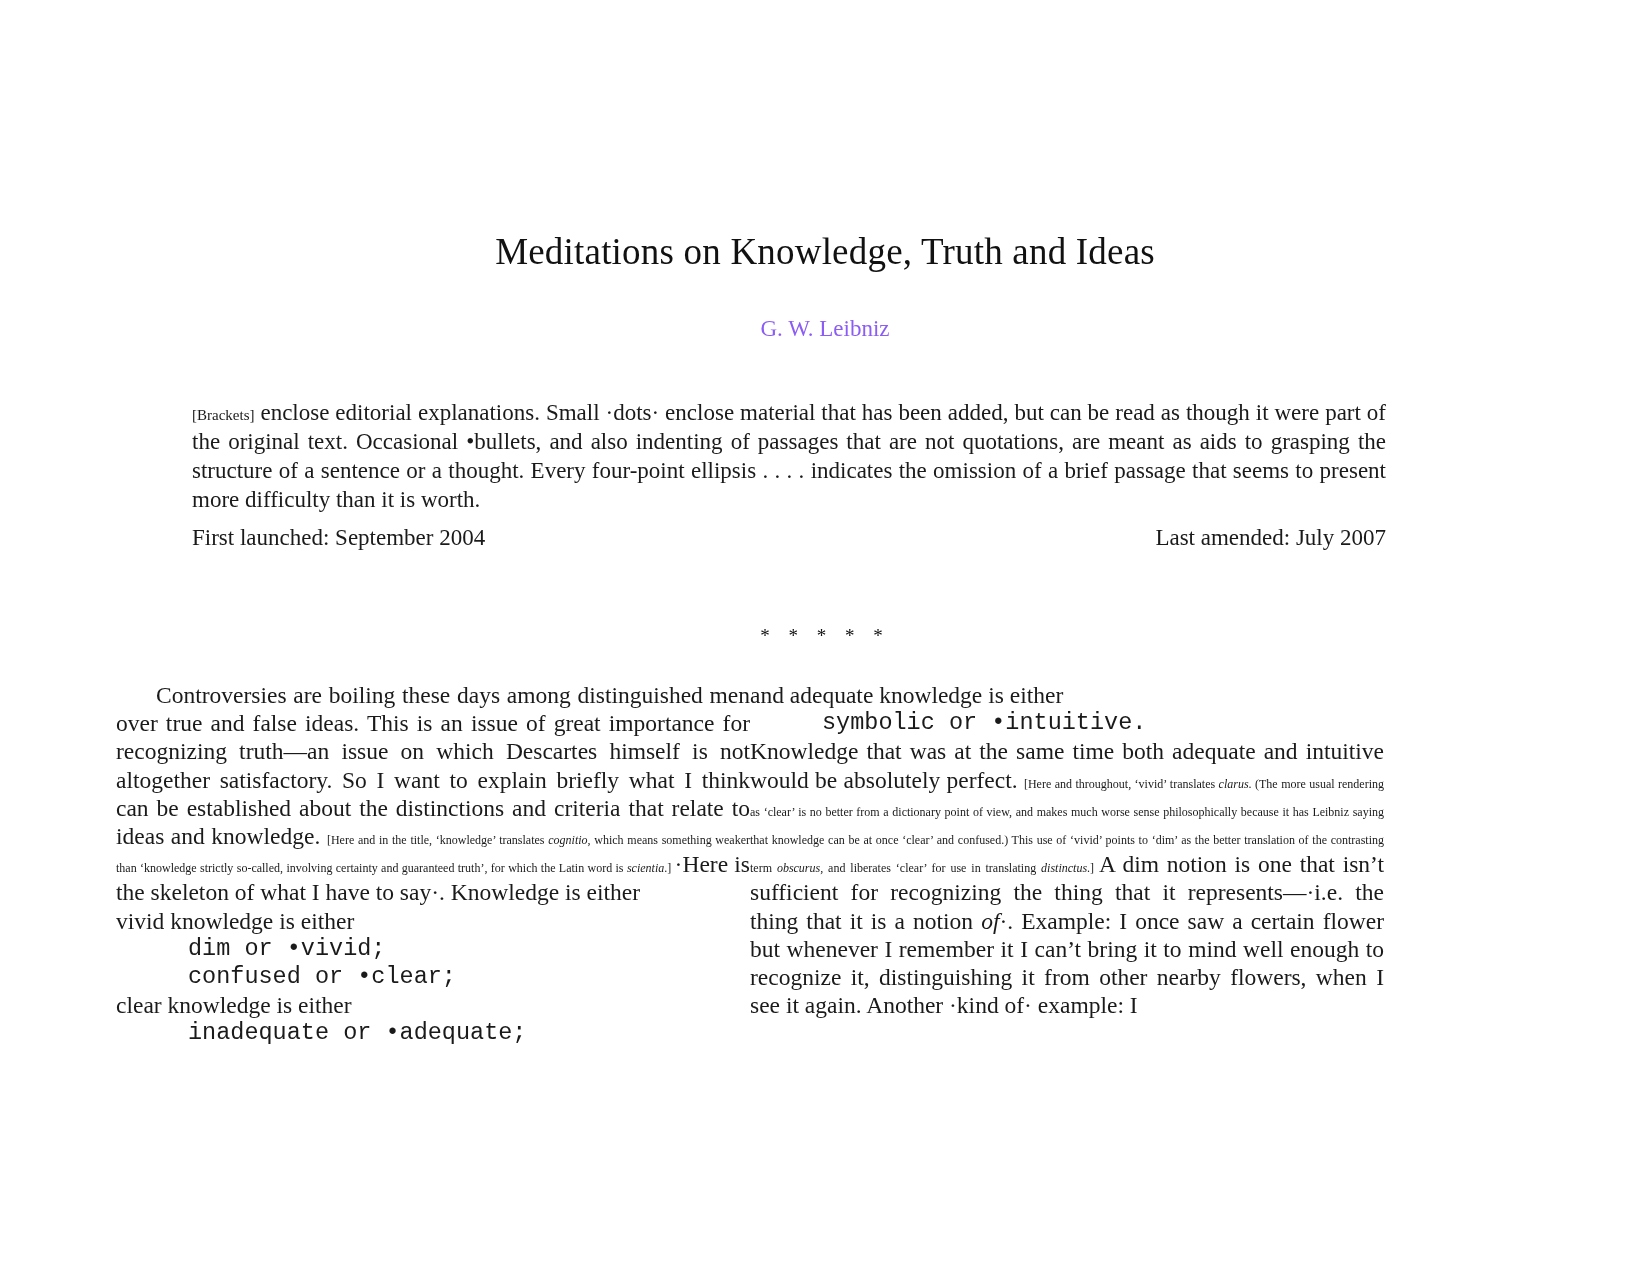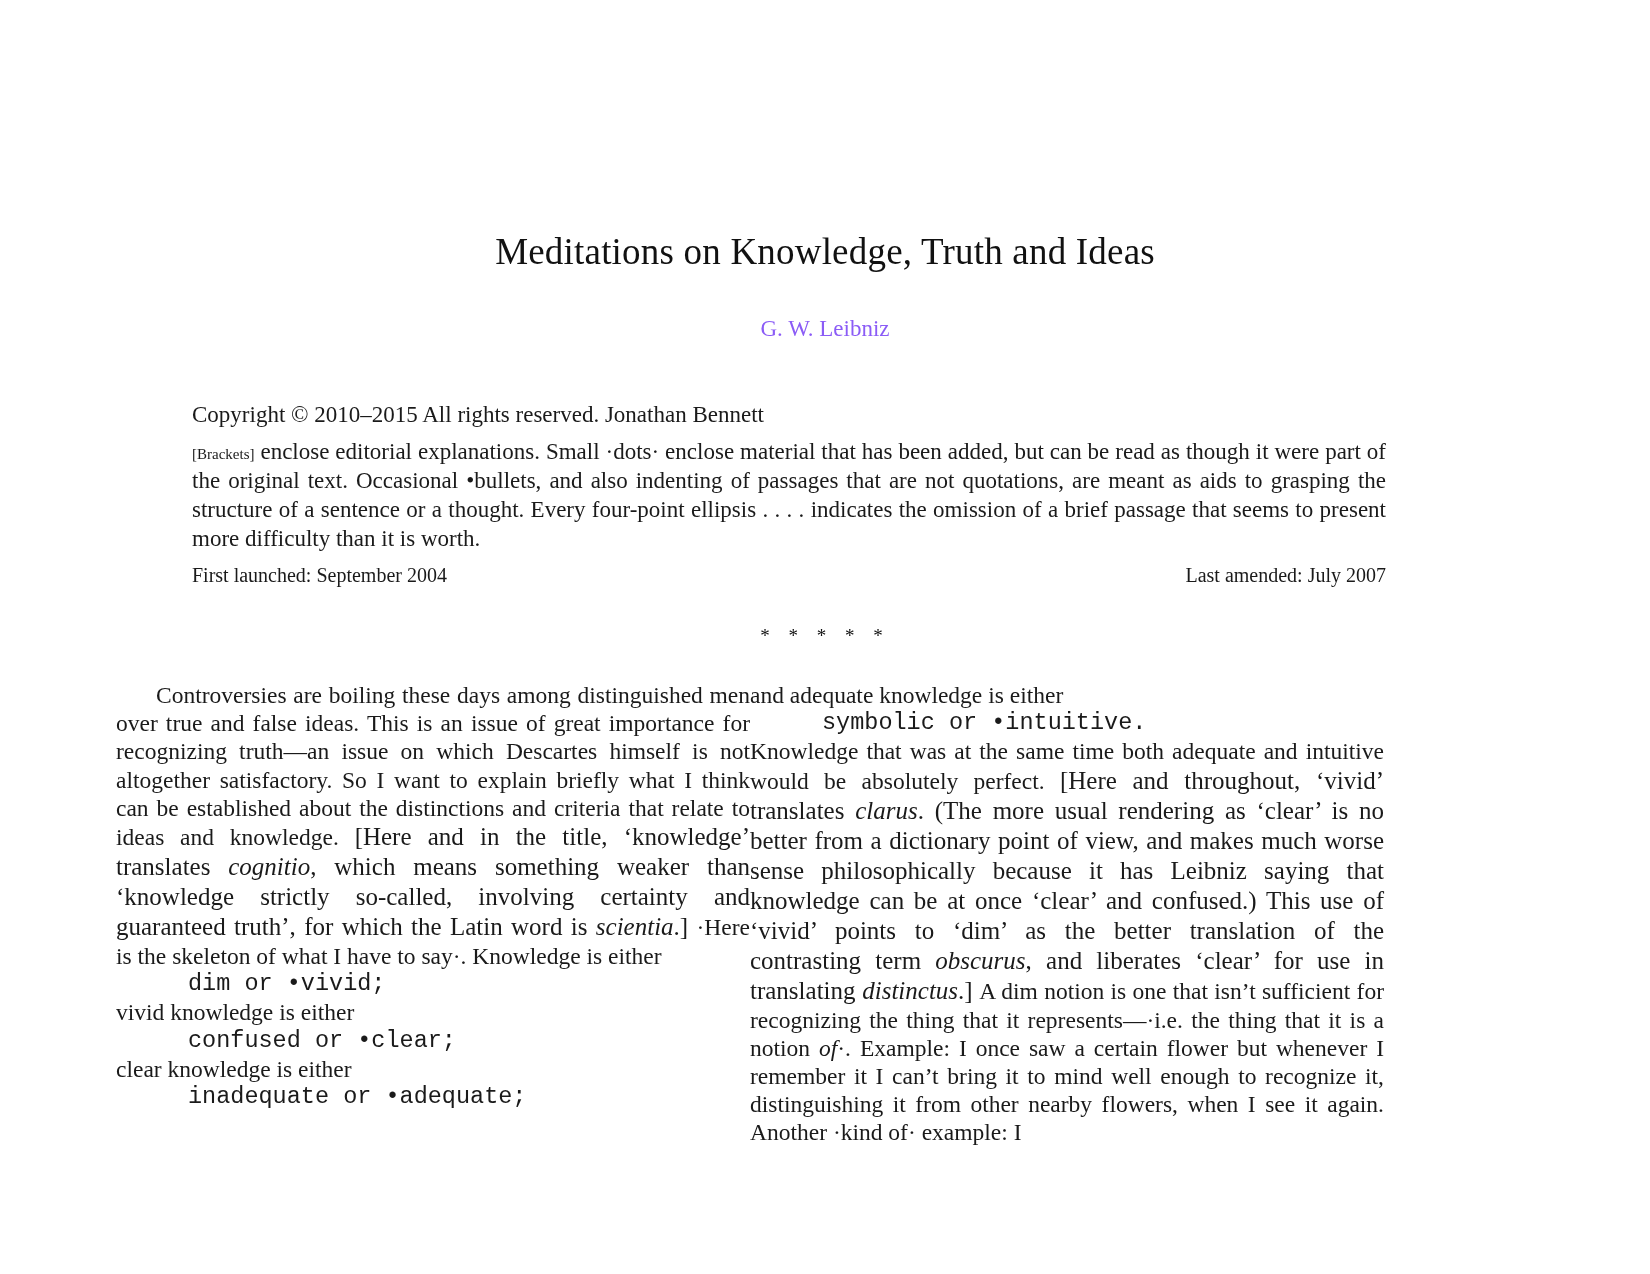--- a/index.html
+++ b/index.html
@@ -67,21 +67,21 @@
     text-justify: inter-word;
     margin-bottom: 10px;
   }
   .editorial-note .smallcapsword {
     font-size: 15px;
   }
   .dates-row {
     display: flex;
     justify-content: space-between;
     align-items: center;
-    font-size: 20px;
+    font-size: 23px;
     margin-top: 8px;
   }
 
   
   .divider {
     position: absolute;
     left: 0;
     top: 612px;
     width: 1650px;
     text-align: center;
@@ -106,21 +106,21 @@
     font-size: 23.5px;
     line-height: 1.20;
     text-align: justify;
     text-justify: inter-word;
     margin: 0;
   }
   .para.indent {
     text-indent: 40px;
   }
   .note {
-    font-size: 25px;
+    font-size: 12px;
     line-height: 1.20;
   }
   .note i { font-style: italic; }
   .para i { font-style: italic; }
 
   .skel {
     font-size: 23.5px;
     line-height: 1.20;
     margin: 0;
   }
@@ -131,37 +131,36 @@
 </style>
 </head>
 <body>
 
 <div class="page">
 
   <div class="title">Meditations on Knowledge, Truth and Ideas</div>
   <div class="author">G. W. Leibniz</div>
 
   <div class="front-matter">
-    <div class="copyright-line">Copyright © 2010–2015 All rights reserved. Jonathan Bennett</div>
     <div class="editorial-note"><span class="smallcapsword">[Brackets]</span><span> enclose editorial explanations. Small ·dots· enclose material that has been added, but can be read as though it were part of the original text. Occasional •bullets, and also indenting of passages that are not quotations, are meant as aids to grasping the structure of a sentence or a thought. Every four-point ellipsis . . . . indicates the omission of a brief passage that seems to present more difficulty than it is worth.</span></div>
     <div class="dates-row">
       <div>First launched: September 2004</div>
       <div>Last amended: July 2007</div>
     </div>
   </div>
 
   <div class="divider">* * * * *</div>
 
   <div class="columns">
 
     <div class="col">
       <p class="para indent"><span>Controversies are boiling these days among distinguished men over true and false ideas. This is an issue of great importance for recognizing truth—an issue on which Descartes himself is not altogether satisfactory. So I want to explain briefly what I think can be established about the distinctions and criteria that relate to ideas and knowledge. </span><span class="note"><span>[Here and in the title, ‘knowledge’ translates </span><i>cognitio</i><span>, which means something weaker than ‘knowledge strictly so-called, involving certainty and guaranteed truth’, for which the Latin word is </span><i>scientia</i><span>.] </span></span><span>·Here is the skeleton of what I have to say·. Knowledge is either</span></p>
 
+      <p class="skel">vivid knowledge is either</p>
       <p class="skel ind">dim or •vivid;</p>
-      <p class="skel">vivid knowledge is either</p>
       <p class="skel ind">confused or •clear;</p>
       <p class="skel">clear knowledge is either</p>
       <p class="skel ind">inadequate or •adequate;</p>
     </div>
 
     <div class="col">
       <p class="skel">and adequate knowledge is either</p>
       <p class="skel ind">symbolic or •intuitive.</p>
 
       <p class="para"><span>Knowledge that was at the same time both adequate and intuitive would be absolutely perfect. </span><span class="note"><span>[Here and throughout, ‘vivid’ translates </span><i>clarus</i><span>. (The more usual rendering as ‘clear’ is no better from a dictionary point of view, and makes much worse sense philosophically because it has Leibniz saying that knowledge can be at once ‘clear’ and confused.) This use of ‘vivid’ points to ‘dim’ as the better translation of the contrasting term </span><i>obscurus</i><span>, and liberates ‘clear’ for use in translating </span><i>distinctus</i><span>.] </span></span><span>A dim notion is one that isn’t sufficient for recognizing the thing that it represents—·i.e. the thing that it is a notion </span><i>of</i><span>·. Example: I once saw a certain flower but whenever I remember it I can’t bring it to mind well enough to recognize it, distinguishing it from other nearby flowers, when I see it again. Another ·kind of· example: I</span></p>

